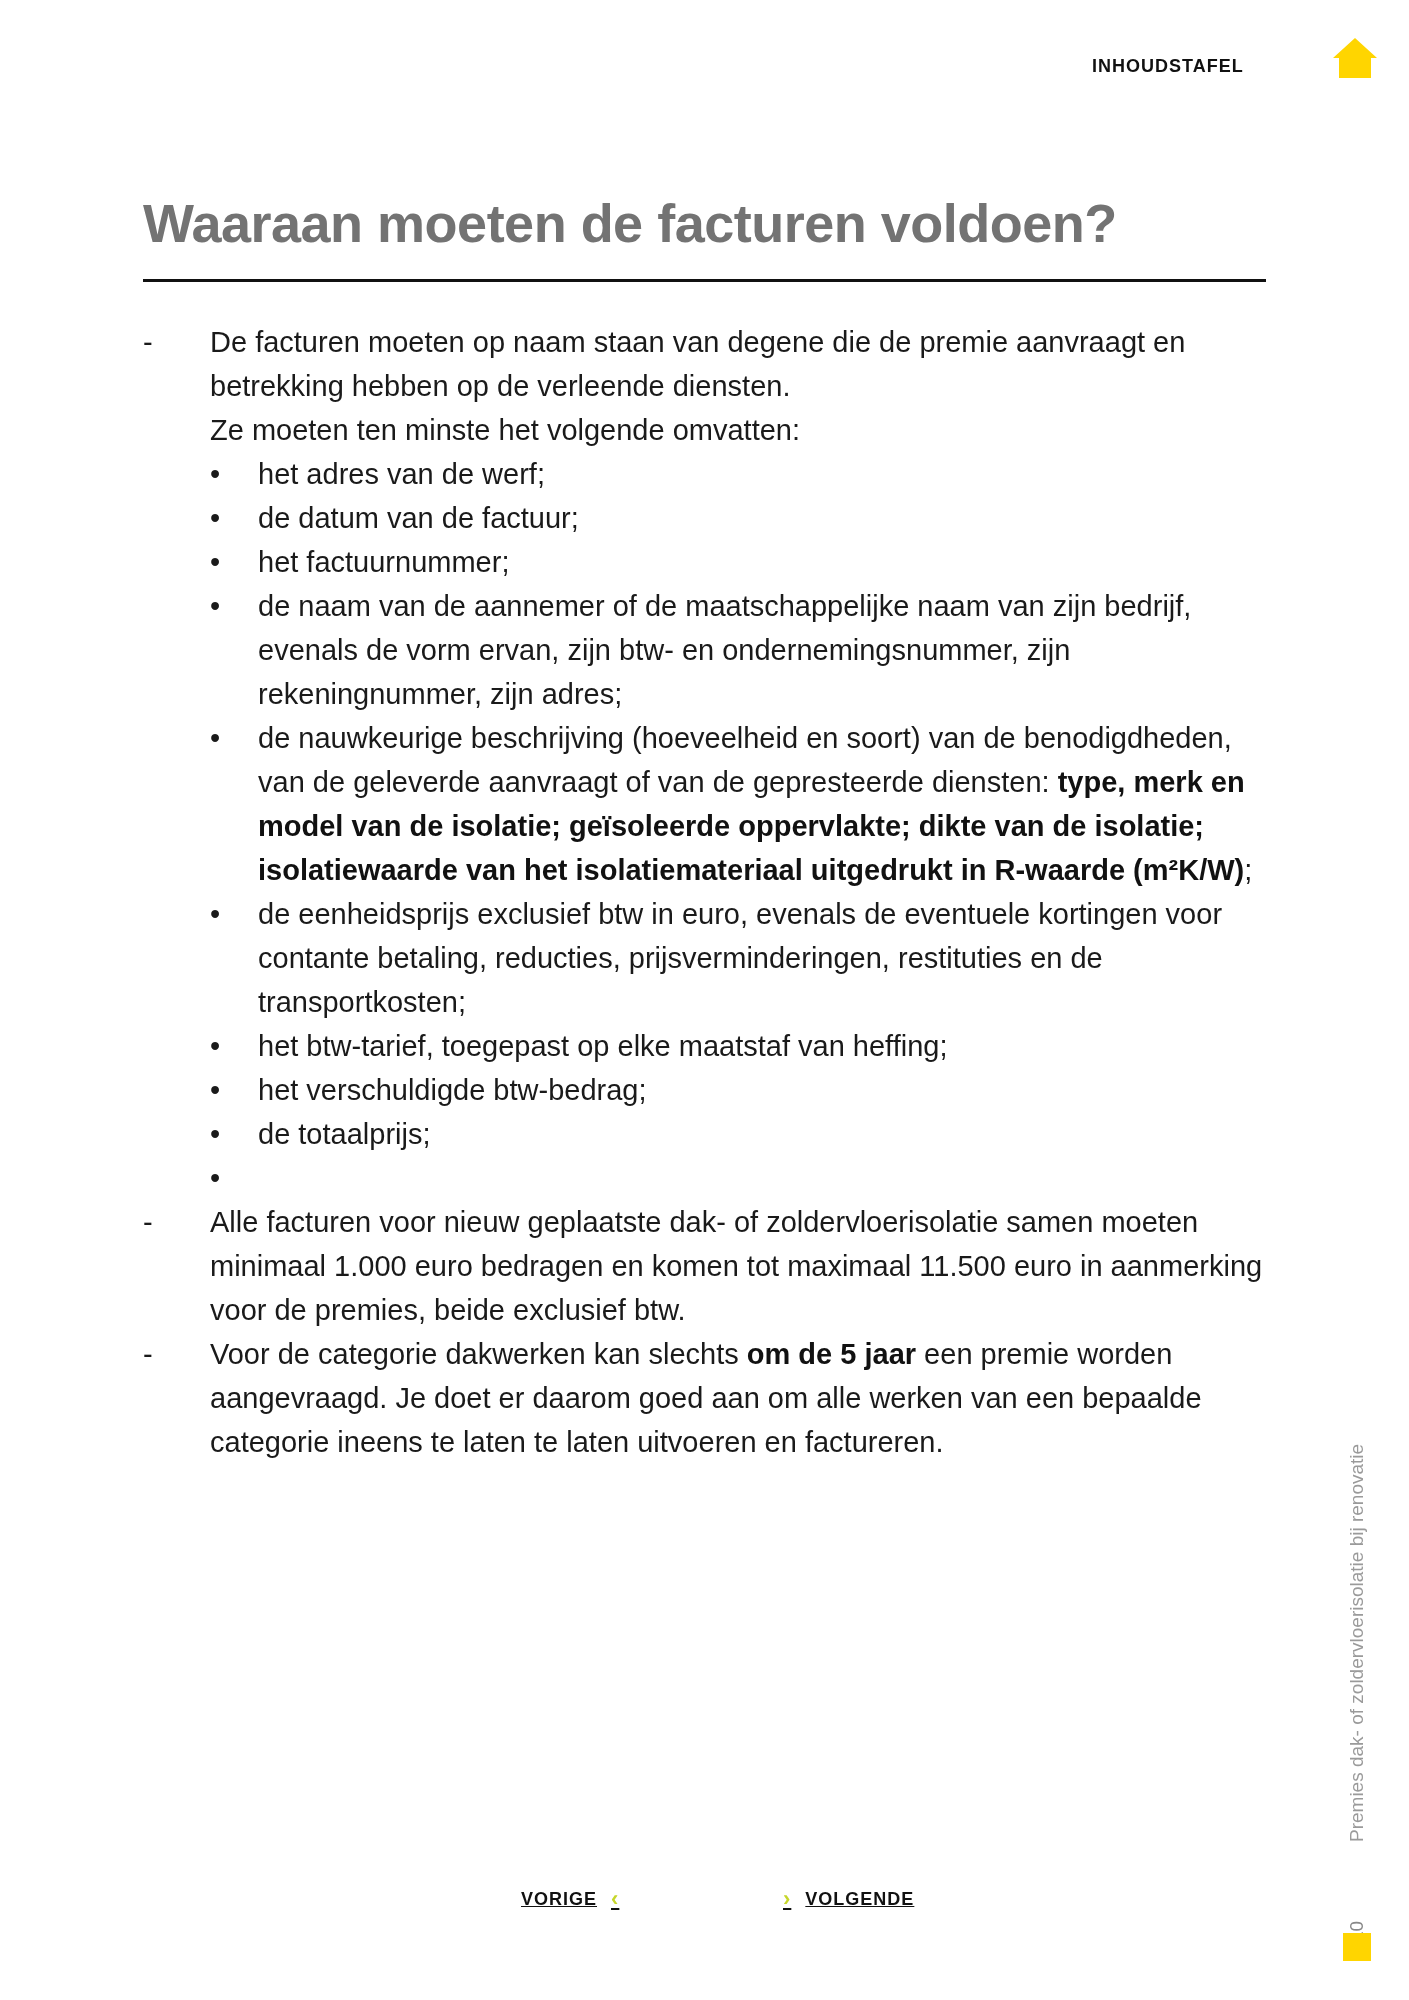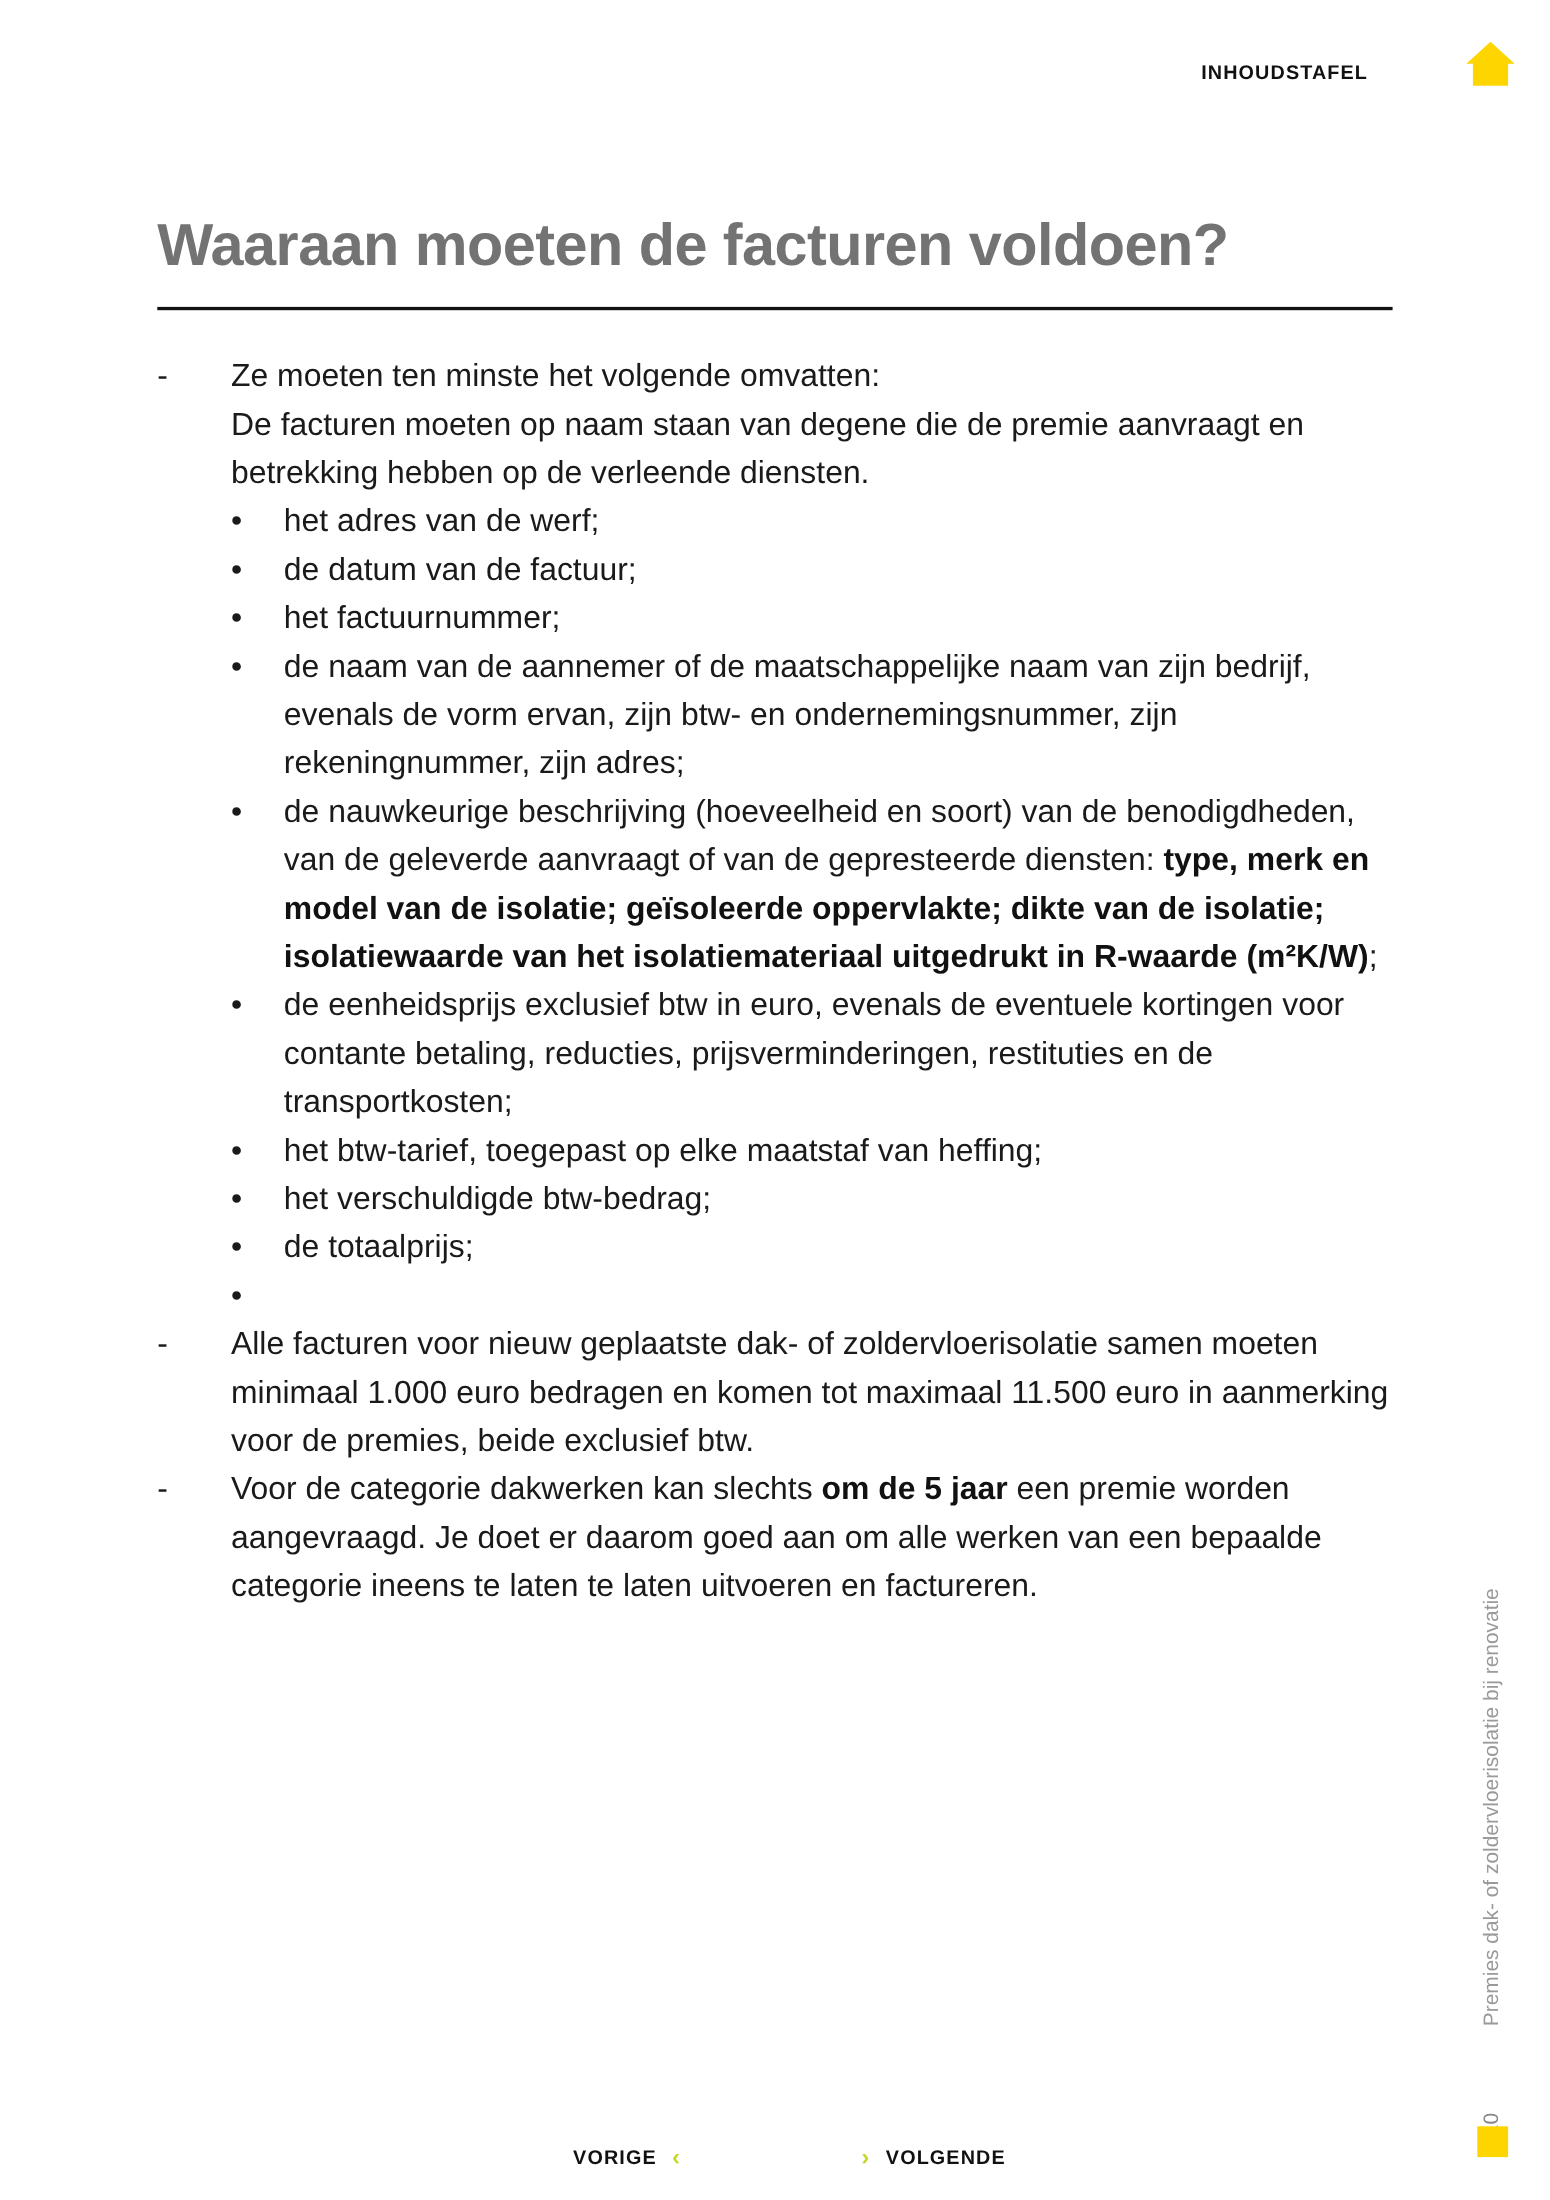--- a/index.html
+++ b/index.html
@@ -43,44 +43,45 @@
   .page-num {
     position: absolute; left: 1346px; top: 1942px;
     transform: rotate(-90deg); transform-origin: left top;
     font-size: 19px; color: #888;
   }
   .page-square {
     position: absolute; left: 1343px; top: 1933px; width: 28px; height: 28px;
     background: #ffd500;
   }
   .nav {
-    position: absolute; top: 1948px; font-size: 18px; font-weight: bold;
+    position: absolute; top: 1886px; font-size: 18px; font-weight: bold;
     letter-spacing: 1px; color: #111; display: flex; align-items: center; gap: 14px;
     cursor: pointer;
+    text-decoration: underline;
   }
   .nav.prev { left: 521px; }
   .nav.next { left: 783px; }
   .chev { color: #c6d62a; font-size: 22px; font-weight: bold; }
 </style>
 </head>
 <body>
 
 <a class="toc-link">INHOUDSTAFEL</a>
 <svg class="home-icon" viewBox="0 0 44 44">
   <polygon points="22,2 44,22 38,22 38,42 6,42 6,22 0,22" fill="#ffd500"></polygon>
 </svg>
 
 <h1 class="title">Waaraan moeten de facturen voldoen?</h1>
 <div class="rule"></div>
 
 <div class="content">
   <div class="item">
     <span class="dash">-</span>
+    <div>De facturen moeten op naam staan van degene die de premie aanvraagt en betrekking hebben op de verleende diensten.</div>
     <div>Ze moeten ten minste het volgende omvatten:</div>
-    <div>De facturen moeten op naam staan van degene die de premie aanvraagt en betrekking hebben op de verleende diensten.</div>
     <ul class="bullets">
       <li><span class="dot">•</span><span>het adres van de werf;</span></li>
       <li><span class="dot">•</span><span>de datum van de factuur;</span></li>
       <li><span class="dot">•</span><span>het factuurnummer;</span></li>
       <li><span class="dot">•</span><span>de naam van de aannemer of de maatschappelijke naam van zijn bedrijf, evenals de vorm ervan, zijn btw- en ondernemingsnummer, zijn rekeningnummer, zijn adres;</span></li>
       <li><span class="dot">•</span><span>de nauwkeurige beschrijving (hoeveelheid en soort) van de benodigdheden, van de geleverde aanvraagt of van de gepresteerde diensten: </span><b>type, merk en model van de isolatie; geïsoleerde oppervlakte; dikte van de isolatie; isolatiewaarde van het isolatiemateriaal uitgedrukt in R-waarde (m²K/W)</b><span>;</span></li>
       <li><span class="dot">•</span><span>de eenheidsprijs exclusief btw in euro, evenals de eventuele kortingen voor contante betaling, reducties, prijsverminderingen, restituties en de transportkosten;</span></li>
       <li><span class="dot">•</span><span>het btw-tarief, toegepast op elke maatstaf van heffing;</span></li>
       <li><span class="dot">•</span><span>het verschuldigde btw-bedrag;</span></li>
       <li><span class="dot">•</span><span>de totaalprijs;</span></li>

